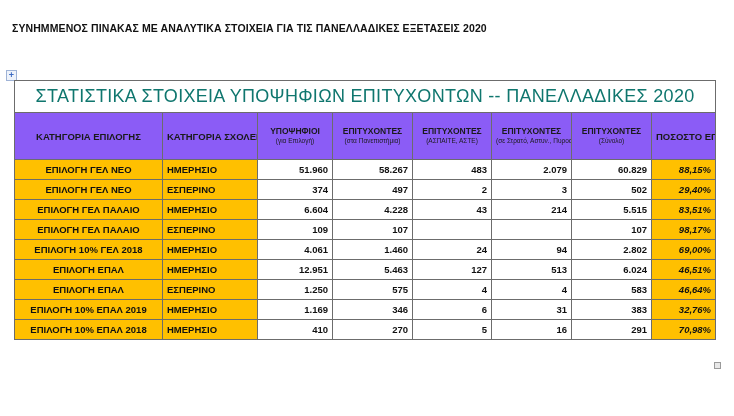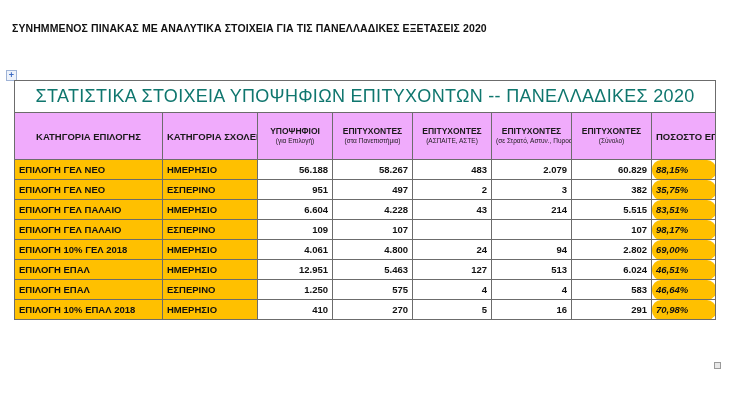--- a/index.html
+++ b/index.html
@@ -24,31 +24,31 @@
   }
   table.stats td, table.stats th {
     border: 1px solid #6c6c6c; padding: 0 4px; overflow: hidden; white-space: nowrap;
   }
   .title-row td {
     height: 31px; background: #ffffff; text-align: center;
     font-size: 18px; font-weight: normal; color: #0f766e; letter-spacing: 0.3px;
     border-bottom: 1px solid #6c6c6c;
   }
   .hdr th {
-    background: #f0abfc; height: 46px; color: #1a1a1a; font-weight: bold;
+    background: #8b5cf6; height: 46px; color: #1a1a1a; font-weight: bold;
     font-size: 8.5px; line-height: 11px; text-align: center; vertical-align: middle;
     white-space: normal;
   }
   .hdr th.big { font-size: 9.5px; line-height: 13px; }
   .hdr .sub { display: block; font-weight: normal; font-size: 6.5px; line-height: 8.5px; }
   tr.data td { height: 19px; font-size: 9.5px; font-weight: bold; color: #111; }
-  td.cat { background: #ffc000; text-align: left; padding-left: 6px; }
+  td.cat { background: #ffc000; text-align: center; padding-left: 6px; }
   td.school { background: #ffc000; text-align: left; }
   td.num { background: #ffffff; text-align: right; padding-right: 6px; }
-  td.pct { background: #ffc000; text-align: left; font-style: italic; border-radius: 9px; }
+  td.pct { background: #ffc000; text-align: right; font-style: italic; }
 </style>
 </head>
 <body>
 
 <div class="doc-heading">ΣΥΝΗΜΜΕΝΟΣ ΠΙΝΑΚΑΣ ΜΕ ΑΝΑΛΥΤΙΚΑ ΣΤΟΙΧΕΙΑ ΓΙΑ ΤΙΣ ΠΑΝΕΛΛΑΔΙΚΕΣ ΕΞΕΤΑΣΕΙΣ 2020</div>
 
 <div class="anchor-handle">+</div>
 
 <table class="stats">
   <colgroup>
@@ -73,36 +73,36 @@
     <th><span>ΕΠΙΤΥΧΟΝΤΕΣ</span><span class="sub">(ΑΣΠΑΙΤΕ, ΑΣΤΕ)</span></th>
     <th><span>ΕΠΙΤΥΧΟΝΤΕΣ</span><span class="sub">(σε Στρατό, Αστυν., Πυροσ., Λιμενικό, ΑΕΝ)</span></th>
     <th><span>ΕΠΙΤΥΧΟΝΤΕΣ</span><span class="sub">(Σύνολο)</span></th>
     <th class="big"><span>ΠΟΣΟΣΤΟ ΕΠΙΤΥΧΙΑΣ</span></th>
   </tr>
   </tbody>
     <tbody id="rows">
       <tr class="data">
         <td class="cat">ΕΠΙΛΟΓΗ ΓΕΛ ΝΕΟ</td>
         <td class="school">ΗΜΕΡΗΣΙΟ</td>
-        <td class="num">56.188</td>
+        <td class="num">51.960</td>
         <td class="num">58.267</td>
         <td class="num">483</td>
         <td class="num">2.079</td>
         <td class="num">60.829</td>
         <td class="pct">88,15%</td>
       </tr>
       <tr class="data">
         <td class="cat">ΕΠΙΛΟΓΗ ΓΕΛ ΝΕΟ</td>
         <td class="school">ΕΣΠΕΡΙΝΟ</td>
-        <td class="num">951</td>
+        <td class="num">374</td>
         <td class="num">497</td>
         <td class="num">2</td>
         <td class="num">3</td>
-        <td class="num">382</td>
-        <td class="pct">35,75%</td>
+        <td class="num">502</td>
+        <td class="pct">29,40%</td>
       </tr>
       <tr class="data">
         <td class="cat">ΕΠΙΛΟΓΗ ΓΕΛ ΠΑΛΑΙΟ</td>
         <td class="school">ΗΜΕΡΗΣΙΟ</td>
         <td class="num">6.604</td>
         <td class="num">4.228</td>
         <td class="num">43</td>
         <td class="num">214</td>
         <td class="num">5.515</td>
         <td class="pct">83,51%</td>
@@ -114,21 +114,21 @@
         <td class="num">107</td>
         <td class="num"></td>
         <td class="num"></td>
         <td class="num">107</td>
         <td class="pct">98,17%</td>
       </tr>
       <tr class="data">
         <td class="cat">ΕΠΙΛΟΓΗ 10% ΓΕΛ 2018</td>
         <td class="school">ΗΜΕΡΗΣΙΟ</td>
         <td class="num">4.061</td>
-        <td class="num">4.800</td>
+        <td class="num">1.460</td>
         <td class="num">24</td>
         <td class="num">94</td>
         <td class="num">2.802</td>
         <td class="pct">69,00%</td>
       </tr>
       <tr class="data">
         <td class="cat">ΕΠΙΛΟΓΗ ΕΠΑΛ</td>
         <td class="school">ΗΜΕΡΗΣΙΟ</td>
         <td class="num">12.951</td>
         <td class="num">5.463</td>
@@ -141,20 +141,30 @@
         <td class="cat">ΕΠΙΛΟΓΗ ΕΠΑΛ</td>
         <td class="school">ΕΣΠΕΡΙΝΟ</td>
         <td class="num">1.250</td>
         <td class="num">575</td>
         <td class="num">4</td>
         <td class="num">4</td>
         <td class="num">583</td>
         <td class="pct">46,64%</td>
       </tr>
       <tr class="data">
+        <td class="cat">ΕΠΙΛΟΓΗ 10% ΕΠΑΛ 2019</td>
+        <td class="school">ΗΜΕΡΗΣΙΟ</td>
+        <td class="num">1.169</td>
+        <td class="num">346</td>
+        <td class="num">6</td>
+        <td class="num">31</td>
+        <td class="num">383</td>
+        <td class="pct">32,76%</td>
+      </tr>
+      <tr class="data">
         <td class="cat">ΕΠΙΛΟΓΗ 10% ΕΠΑΛ 2018</td>
         <td class="school">ΗΜΕΡΗΣΙΟ</td>
         <td class="num">410</td>
         <td class="num">270</td>
         <td class="num">5</td>
         <td class="num">16</td>
         <td class="num">291</td>
         <td class="pct">70,98%</td>
       </tr>
     </tbody>

